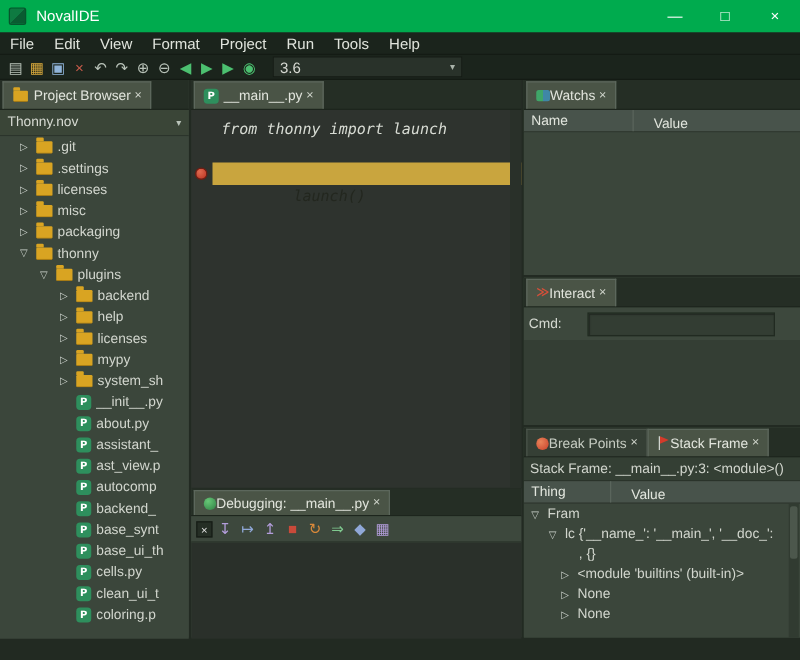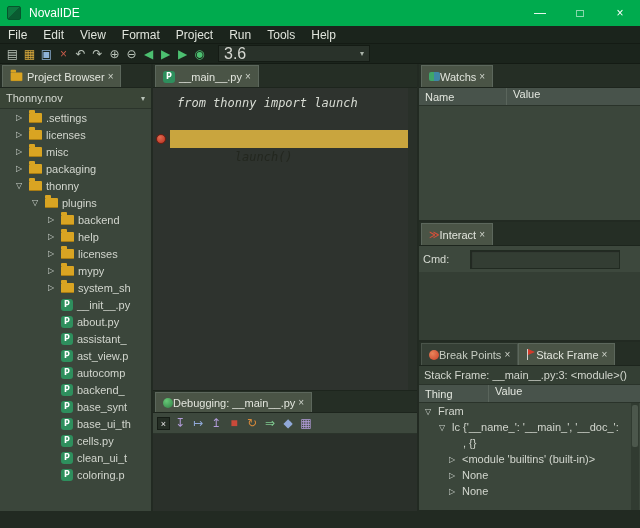--- a/index.html
+++ b/index.html
@@ -22,21 +22,21 @@
 
   
   .toolbar{position:absolute;left:0;top:44px;width:640px;height:20px;background:#1b241c;
     display:flex;align-items:center;padding-left:4px;box-sizing:border-box;border-bottom:1px solid #141b14;}
   .tbi{width:17px;text-align:center;font-size:12px;color:#b9c3b9;flex:none;}
   .tbi.red{color:#c75b4a;}
   .tbi.green{color:#4cc070;}
   .tbi.yellow{color:#d9a93c;}
   .tbi.blue{color:#8fb3d9;}
   .combo{margin-left:10px;width:140px;height:15px;background:#29322a;border:1px solid #141b14;
-    display:flex;align-items:center;padding:0 5px;color:#d6d8d2;font-size:16px;}
+    display:flex;align-items:center;padding:0 5px;color:#d6d8d2;font-size:12px;}
   .combo .caret{margin-left:auto;font-size:8px;color:#aab3aa;}
   .combo .caret::before{content:"▾";}
 
   
   .tabstrip{display:flex;align-items:flex-end;background:#252e25;height:24px;
     border-bottom:1px solid #1d251d;box-sizing:border-box;padding-left:2px;}
   .tab{display:flex;align-items:center;gap:0;padding:0 7px;height:22px;
     background:#353f35;color:#c6ccc2;font-size:11px;border:1px solid #4a544a;border-bottom:none;
     box-sizing:border-box;white-space:nowrap;}
   .tab.active{background:#4a5446;color:#e2e5dd;border-color:#5c675c;}
@@ -89,21 +89,21 @@
   .dbi.purple{color:#b39ddb;}
   .dbi.blue{color:#90a8d8;}
   .dbi.red{color:#c94a3a;}
   .dbi.orange{color:#d9893a;}
   .dbi.green{color:#7fc98f;}
   .console{height:77px;background:#2a302a;}
 
   
   .rpanel{background:#3b463b;margin-bottom:2px;overflow:hidden;}
   .colhead{display:flex;height:17px;background:#48534b;border-bottom:1px solid #2a332a;
-    color:#e2e6de;font-size:11px;align-items:flex-start;}
+    color:#e2e6de;font-size:11px;align-items:flex-end;gap:10px;}
   .colhead .c1{padding-left:6px;border-right:1px solid #5a655c;box-sizing:border-box;height:100%;
     display:flex;align-items:center;}
   .watchbody{height:115px;background:#3b463b;}
 
   .cmdrow{height:26px;display:flex;align-items:center;gap:21px;padding:0 4px;background:#3d483d;}
   .cmdrow label{flex:none;color:#d6dad2;}
   .cmdinput{flex:1;height:17px;background:#333d33;border:1px solid #212a21;
     box-shadow:inset 1px 1px 1px rgba(0,0,0,.35);color:#e0e4dc;font-size:11px;padding:0 3px;outline:none;}
   .execbtn{flex:none;width:56px;height:20px;background:#47524a;border:1px solid #5a655c;
     color:#e2e6de;font-size:11px;font-family:inherit;}
@@ -193,20 +193,25 @@
       </div>
     </div>
     <div class="projroot">
       <span>Thonny.nov</span>
       <span class="dcaret"></span>
     </div>
     <div class="tree">
       <div class="trow l1 col">
           <span class="arw"></span>
           <span class="ficon"></span>
+          <span class="tl">.git</span>
+        </div>
+      <div class="trow l1 col">
+          <span class="arw"></span>
+          <span class="ficon"></span>
           <span class="tl">.settings</span>
         </div>
       <div class="trow l1 col">
           <span class="arw"></span>
           <span class="ficon"></span>
           <span class="tl">licenses</span>
         </div>
       <div class="trow l1 col">
           <span class="arw"></span>
           <span class="ficon"></span>

